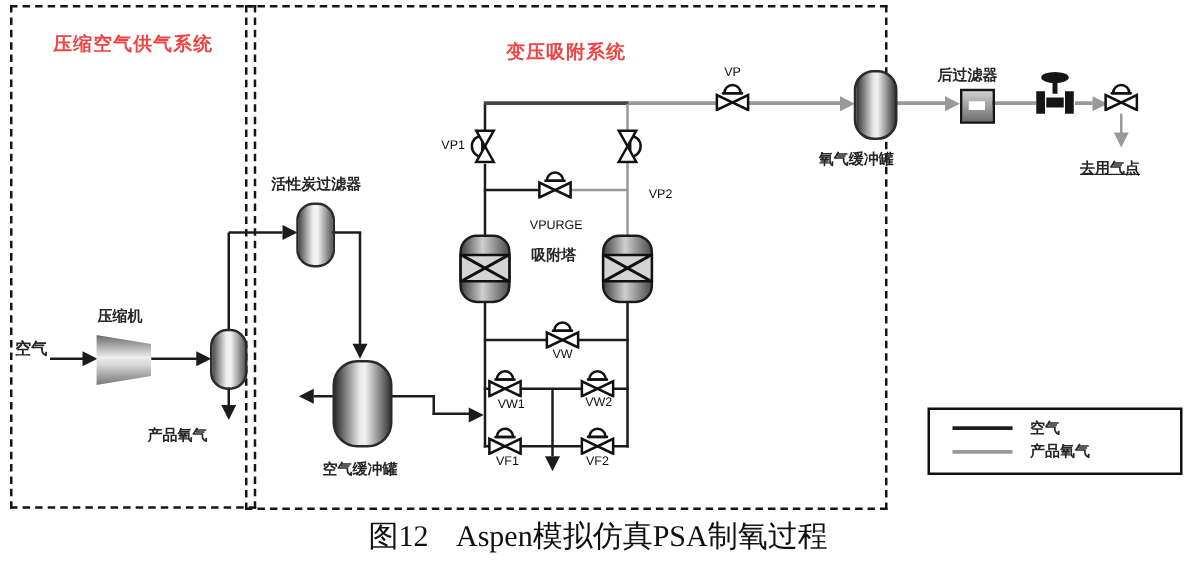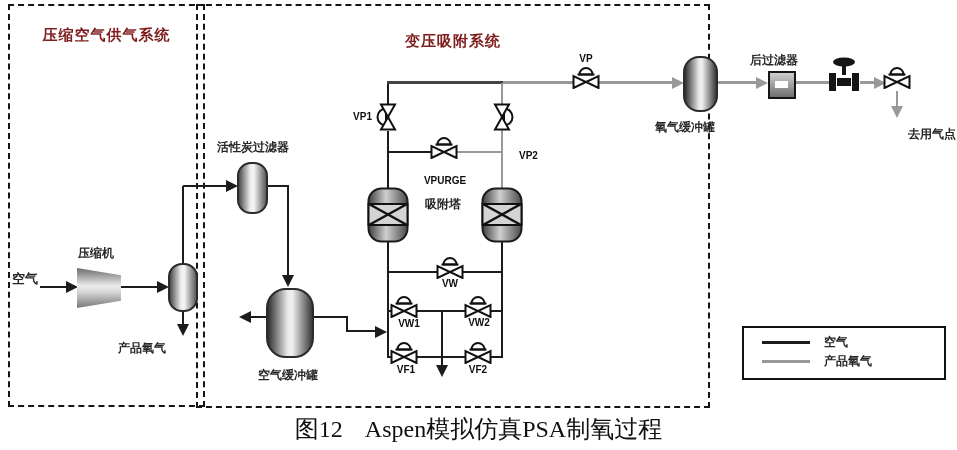--- a/index.html
+++ b/index.html
@@ -1,38 +1,38 @@
 <!DOCTYPE html>
 <html><head>
 <meta charset="utf-8">
 <style>
   html,body{margin:0;padding:0;background:#fff;}
   .fig{position:relative;width:957px;height:450px;background:#fff;overflow:hidden;
        font-family:"Liberation Sans",sans-serif;}
   .sect{position:absolute;border:2px dashed #151515;background:transparent;}
   .sect-title{position:absolute;left:0;width:100%;text-align:center;
-       font-weight:bold;font-size:15px;color:#7f1d1d;letter-spacing:1px;}
+       font-weight:bold;font-size:15px;color:#ef4444;letter-spacing:1px;}
   .hl{position:absolute;height:2px;background:#1c1c1c;}
   .vl{position:absolute;width:2px;background:#1c1c1c;}
   .hl3{height:3px;}
   .g{background:#999;}
   .d{background:#444;}
   .ar{position:absolute;width:0;height:0;border-top:6px solid transparent;
       border-bottom:6px solid transparent;border-left:12px solid #1c1c1c;}
   .al{position:absolute;width:0;height:0;border-top:6px solid transparent;
       border-bottom:6px solid transparent;border-right:12px solid #1c1c1c;}
   .ad{position:absolute;width:0;height:0;border-left:6px solid transparent;
       border-right:6px solid transparent;border-top:12px solid #1c1c1c;}
   .ar.ga{border-left-color:#999;}
   .ad.ga{border-top-color:#999;}
   .cap{position:absolute;border:2px solid #2b2b2b;
        background:linear-gradient(90deg,#4a4a4a,#ededed 42%,#f4f4f4 55%,#5a5a5a);}
   .tank{background:linear-gradient(90deg,#2e2e2e,#e9e9e9 45%,#f0f0f0 55%,#3a3a3a);}
   .lbl{position:absolute;font-weight:bold;font-size:12px;color:#262626;white-space:nowrap;}
-  .vlbl{position:absolute;font-weight:bold;font-size:10px;color:#0e0e0e;white-space:nowrap;}
+  .vlbl{position:absolute;font-weight:normal;font-size:10px;color:#0e0e0e;white-space:nowrap;}
   .ctr{text-align:center;}
   .compressor{position:absolute;left:77px;top:268px;width:44px;height:40px;
       background:linear-gradient(180deg,#6a6a6a,#ededed 45%,#d6d6d6 60%,#777);
       clip-path:polygon(0 0,100% 18%,100% 82%,0 100%);border:0;}
   .afilter{position:absolute;left:768px;top:71px;width:24px;height:24px;
       border:2px solid #151515;background:linear-gradient(180deg,#cfcfcf,#6f6f6f);}
   .afilter-notch{position:absolute;left:5px;top:8px;width:13px;height:7px;background:#fff;}
   .legend{position:absolute;left:742px;top:326px;width:200px;height:50px;
       border:2px solid #111;background:#fff;}
   .legend .sample{position:absolute;left:18px;width:48px;height:3px;}
@@ -209,21 +209,21 @@
   </svg>
 
   <div class="lbl" style="left:12px;top:270px;font-size:13px;">空气</div>
   <div class="lbl" style="left:78px;top:245px;">压缩机</div>
   <div class="lbl" style="left:118px;top:340px;">产品氧气</div>
   <div class="lbl" style="left:217px;top:139px;">活性炭过滤器</div>
   <div class="lbl" style="left:258px;top:367px;">空气缓冲罐</div>
   <div class="lbl" style="left:425px;top:196px;">吸附塔</div>
   <div class="lbl" style="left:655px;top:119px;">氧气缓冲罐</div>
   <div class="lbl" style="left:750px;top:52px;">后过滤器</div>
-  <div class="lbl" style="left:908px;top:126px;">去用气点</div>
+  <div class="lbl" style="left:864px;top:126px;text-decoration:underline;">去用气点</div>
 
   <div class="vlbl" style="left:340px;top:111px;width:32px;text-align:right;">VP1</div>
   <div class="vlbl" style="left:519px;top:110px;margin-top:40px;">VP2</div>
   <div class="vlbl ctr" style="left:420px;top:175px;width:50px;">VPURGE</div>
   <div class="vlbl ctr" style="left:571px;top:53px;width:30px;">VP</div>
   <div class="vlbl ctr" style="left:435px;top:278px;width:30px;">VW</div>
   <div class="vlbl ctr" style="left:391px;top:318px;width:36px;">VW1</div>
   <div class="vlbl ctr" style="left:461px;top:317px;width:36px;">VW2</div>
   <div class="vlbl ctr" style="left:388px;top:364px;width:36px;">VF1</div>
   <div class="vlbl ctr" style="left:460px;top:364px;width:36px;">VF2</div>

